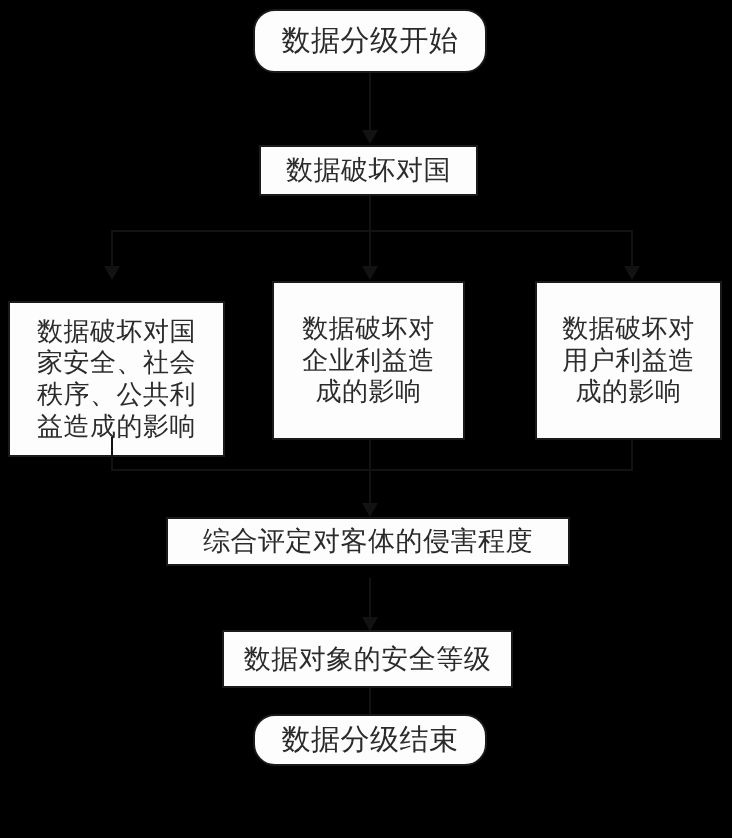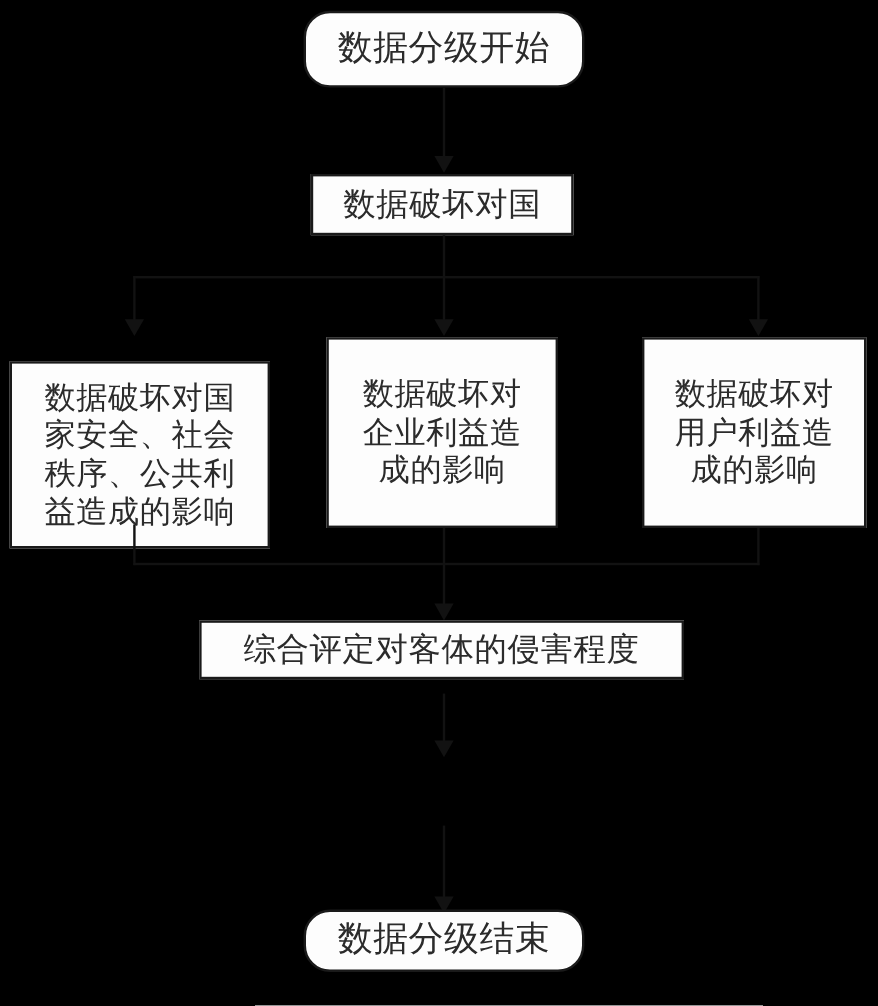--- a/index.html
+++ b/index.html
@@ -99,19 +99,20 @@
   <div class="conn vline" style="left:631px; top:440px; height:31px;"></div>
   <div class="conn hline" style="left:111px; top:469px; width:522px;"></div>
   <div class="conn vline" style="left:369px; top:440px; height:67px;"></div>
   <div class="arrow" style="left:362px; top:503px;"></div>
 
   <div class="node process fs-mid" style="left:166px; top:517px; width:404px; height:49px;">综合评定对客体的侵害程度</div>
 
   <div class="conn vline" style="left:369px; top:578px; height:44px;"></div>
   <div class="arrow" style="left:362px; top:617px;"></div>
 
+  <div class="node process fs-mid" style="left:222px; top:630px; width:291px; height:58px;">数据对象的安全等级</div>
 
   <div class="conn vline" style="left:369px; top:688px; height:64px;"></div>
   <div class="arrow" style="left:362px; top:747px;"></div>
 
-  <div class="node terminal fs-big" style="left:253px; top:758px; width:234px; height:52px;text-align:center;">数据分级结束</div>
+  <div class="node terminal fs-big" style="left:253px; top:714px; width:234px; height:52px;text-align:center;">数据分级结束</div>
 
 </div>
 
 </body></html>

